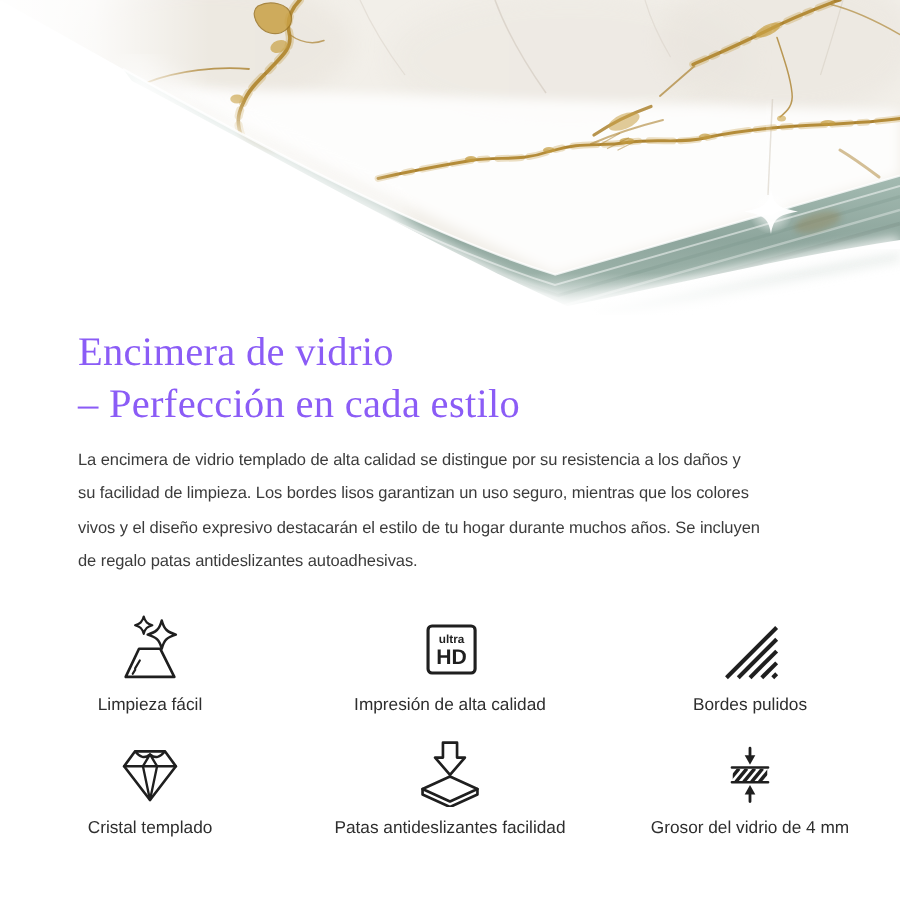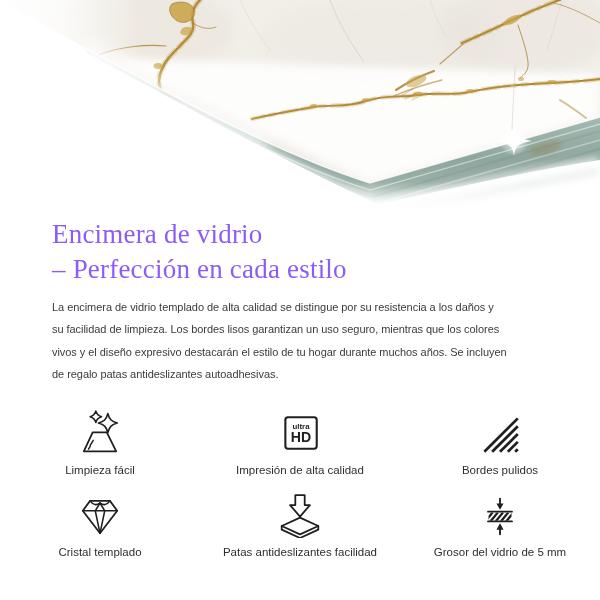--- a/index.html
+++ b/index.html
@@ -223,17 +223,17 @@
             <path d="M13,28 L20,19.5"></path>
             <path d="M18,28 L25,19.5"></path>
           <path d="M23,28 L30,19.5"></path>
             <path d="M28,28 L35,19.5"></path>
         </g>
         <path class="ic" stroke-width="1.7" stroke-linecap="butt" d="M10.5,18.8 H33.5 M10.5,28.2 H33.5"></path>
         <path class="ic" stroke-width="1.8" d="M22,6.5 V11 M22,40.5 V36"></path>
         <polygon points="18.6,11 25.4,11 22,17" fill="#1f1f1f"></polygon>
         <polygon points="18.6,36 25.4,36 22,30" fill="#1f1f1f"></polygon>
       </svg>
-      <div class="label">Grosor del vidrio de 5 mm</div>
+      <div class="label">Grosor del vidrio de 4 mm</div>
     </div>
 
   </div>
 </div>
 
 </body></html>

